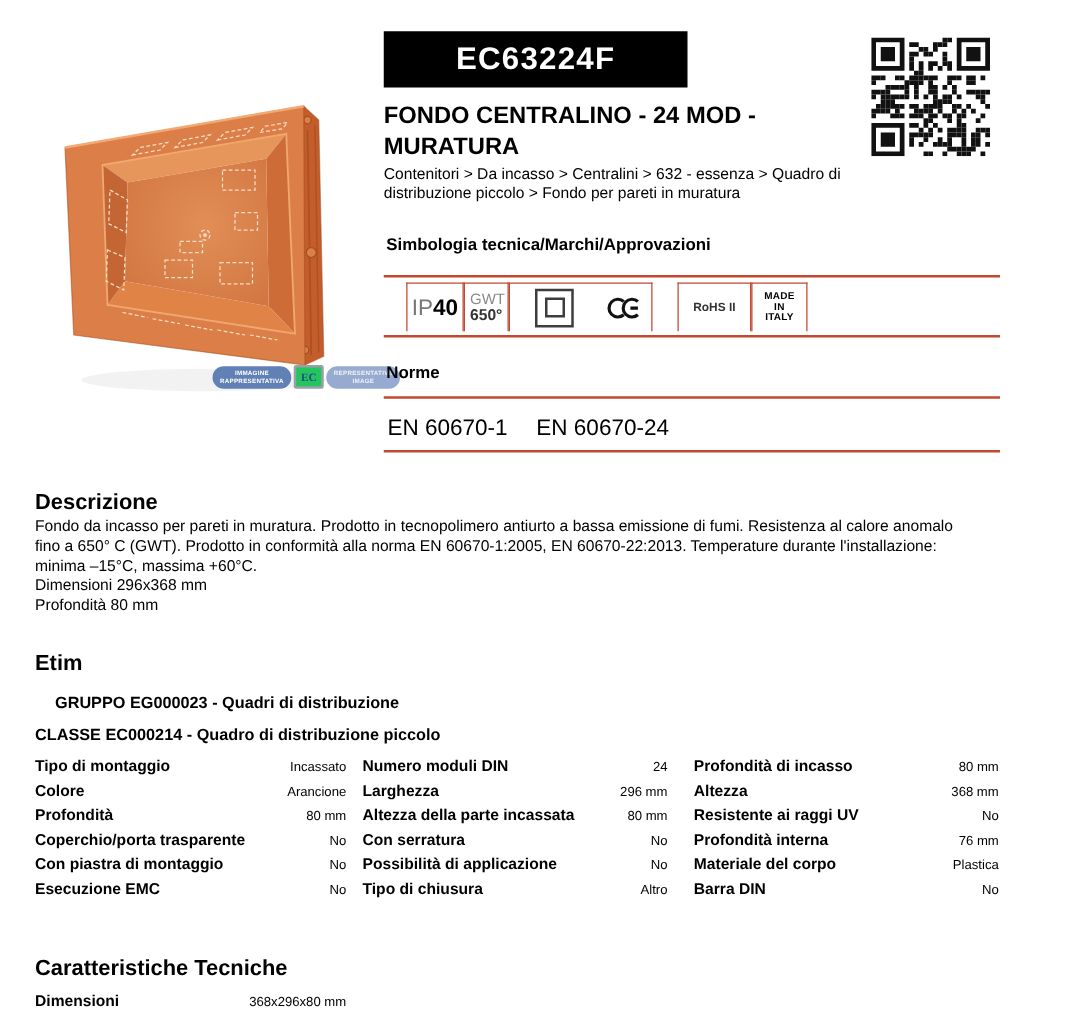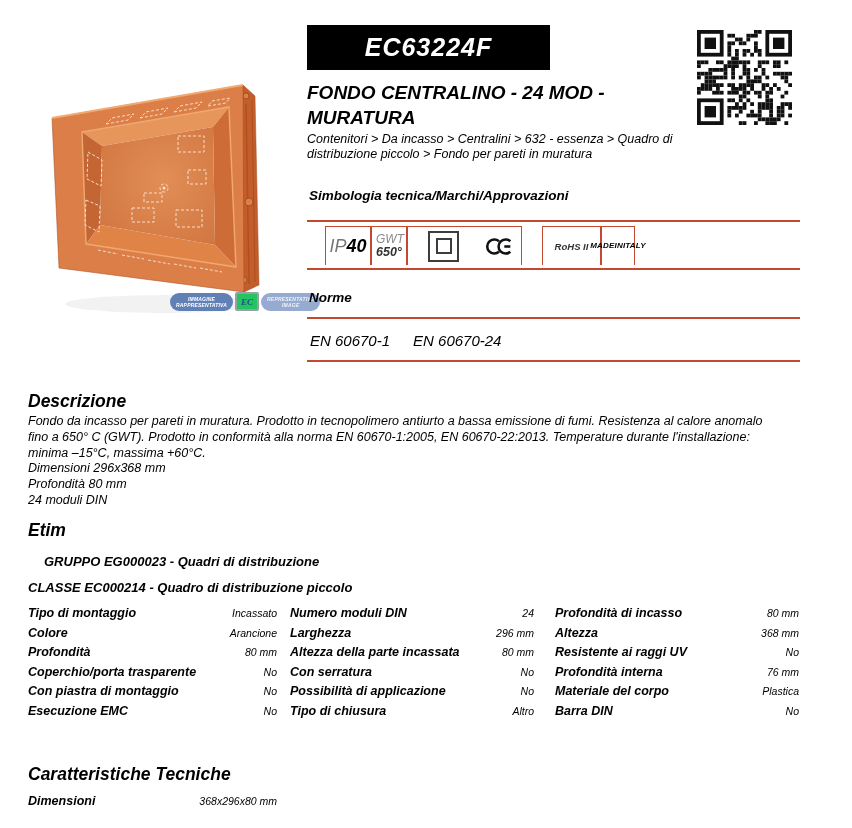--- a/index.html
+++ b/index.html
@@ -1,20 +1,20 @@
 <!DOCTYPE html>
 <html><head>
 <meta charset="utf-8">
 <style>
   html,body{margin:0;padding:0;}
   body{
     width:852px;height:828px;position:relative;background:#ffffff;
     font-family:"Liberation Sans",sans-serif;color:#000;overflow:hidden;
   }
-  .abs{position:absolute;font-style:italic;}
+  .abs{position:absolute;}
 
   
   .code-banner{left:307px;top:25px;width:243px;height:45px;background:#000;
     display:flex;align-items:center;justify-content:center;}
   .code-banner span{color:#fff;font-size:25px;font-weight:700;letter-spacing:1px;}
   .page-title{left:307px;top:80px;width:352px;font-size:19px;font-weight:700;line-height:25px;}
   .breadcrumb{left:307px;top:132px;width:368px;font-size:12.5px;line-height:15px;}
   .qr{left:697px;top:30px;width:95px;height:95px;}
 
   .sec-head{font-size:13.5px;font-weight:700;}
@@ -29,23 +29,23 @@
   .cell-ip{width:46px;font-size:18px;margin-left:16px;}
   .cell-ip .ip-pre{color:#777;}
   .cell-ip .ip-val{font-weight:700;color:#000;}
   .cell-gwt{width:36px;justify-content:flex-start;padding-left:4px;}
   .cell-gwt .g1{color:#8a8a8a;font-size:12px;line-height:13px;}
   .cell-gwt .g2{color:#333;font-size:12.5px;font-weight:700;line-height:13px;}
   .cell-sqce{width:115px;justify-content:space-between;padding:0 5px 0 20px;box-sizing:border-box;}
   .sq-out{width:27px;height:27px;border:2px solid #3d3d3d;display:flex;align-items:center;justify-content:center;}
   .sq-in{width:12px;height:12px;border:2px solid #3d3d3d;}
   .cell-rohs{width:59px;margin-left:20px;font-size:9.5px;font-weight:700;color:#333;}
-  .cell-made{width:34px;font-size:8px;line-height:8.5px;font-weight:700;text-align:center;letter-spacing:.2px;}
-
-  .norms-row{left:310px;top:332px;display:flex;gap:23px;font-size:15px;justify-content:center;}
+  .cell-made{width:45px;font-size:8px;line-height:8.5px;font-weight:700;text-align:center;letter-spacing:.2px;flex-direction:column;}
+
+  .norms-row{left:310px;top:332px;display:flex;gap:23px;font-size:18px;justify-content:center;}
 
   
   .big-head{font-size:17.5px;font-weight:700;}
   .desc-lines{left:28px;top:414px;width:800px;font-size:12.5px;line-height:15.8px;}
   .etim-line{font-size:13px;font-weight:700;}
 
   .spec-col{top:606px;}
   .trow{display:flex;justify-content:space-between;align-items:baseline;height:19.5px;}
   .tlabel{font-size:12.5px;font-weight:700;white-space:nowrap;}
   .tvalue{font-size:10.5px;white-space:nowrap;}
@@ -394,21 +394,20 @@
 <div class="abs rule" style="top:360px;"></div>
 
 <div class="abs big-head" style="left:28px;top:391px;">Descrizione</div>
 <div class="abs desc-lines">
 
 <div>Fondo da incasso per pareti in muratura. Prodotto in tecnopolimero antiurto a bassa emissione di fumi. Resistenza al calore anomalo</div>
     <div>fino a 650° C (GWT). Prodotto in conformità alla norma EN 60670-1:2005, EN 60670-22:2013. Temperature durante l'installazione:</div>
     <div>minima –15°C, massima +60°C.</div>
     <div>Dimensioni 296x368 mm</div>
     <div>Profondità 80 mm</div>
-    <div>24 moduli DIN</div>
   </div>
 
 <div class="abs big-head" style="left:28px;top:520px;">Etim</div>
 <div class="abs etim-line" style="left:28px;top:554px;margin-left:16px;">GRUPPO EG000023 - Quadri di distribuzione</div>
 <div class="abs etim-line" style="left:28px;top:580px;">CLASSE EC000214 - Quadro di distribuzione piccolo</div>
 
 <div class="abs spec-col" style="left:28px;width:249px;">
 
     <div class="trow">
       <span class="tlabel">Tipo di montaggio</span>

